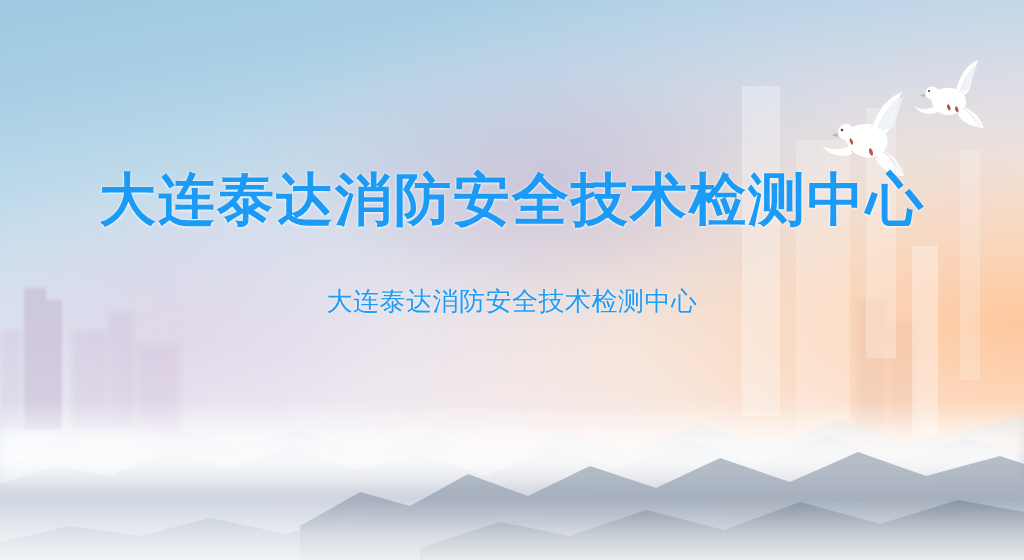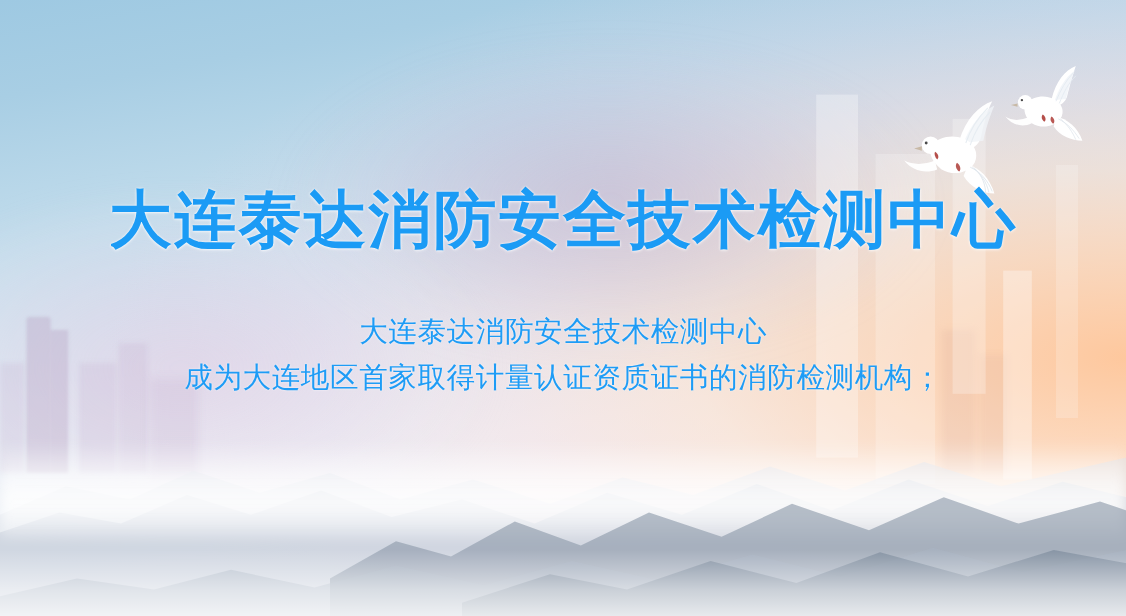--- a/index.html
+++ b/index.html
@@ -239,16 +239,15 @@
 
       <path d="M24,46 C16,50 8,50 2,46 C8,54 18,56 26,52 Z" fill="#ffffff" opacity="0.95"></path>
       <path d="M48,32 C52,22 57,13 64,6 M51,34 C55,24 59,16 66,9" stroke="#e4ebf1" stroke-width="0.9" fill="none" opacity="0.9"></path>
     </g>
   </svg>
 
   <div class="headline">大连泰达消防安全技术检测中心</div>
 
   <div class="body-text">
     <span class="body-line">大连泰达消防安全技术检测中心</span>
-    <span class="body-line">成为大连地区首家取得计量认证资质证书的消防检测机构；</span>
   </div>
 
 </div>
 
 </body></html>

